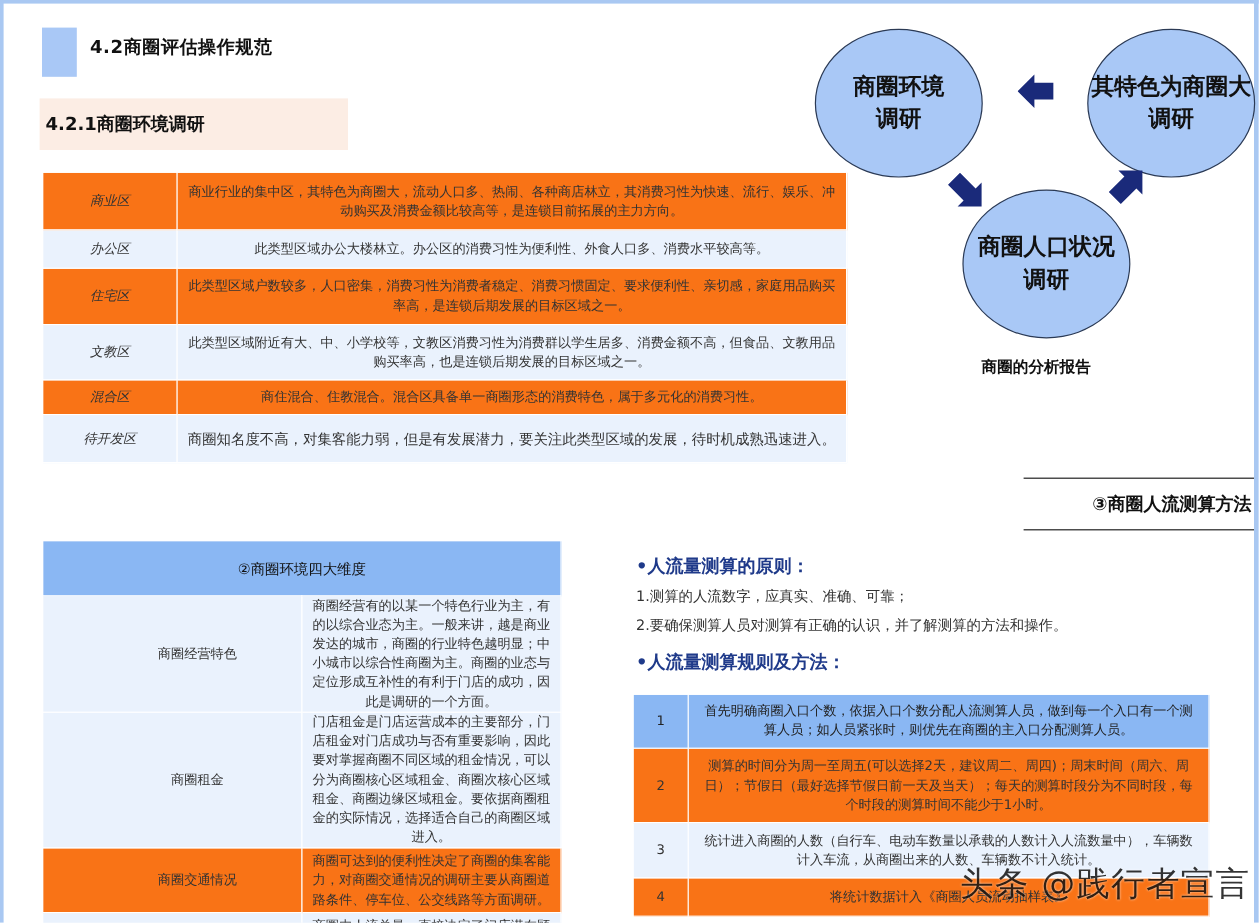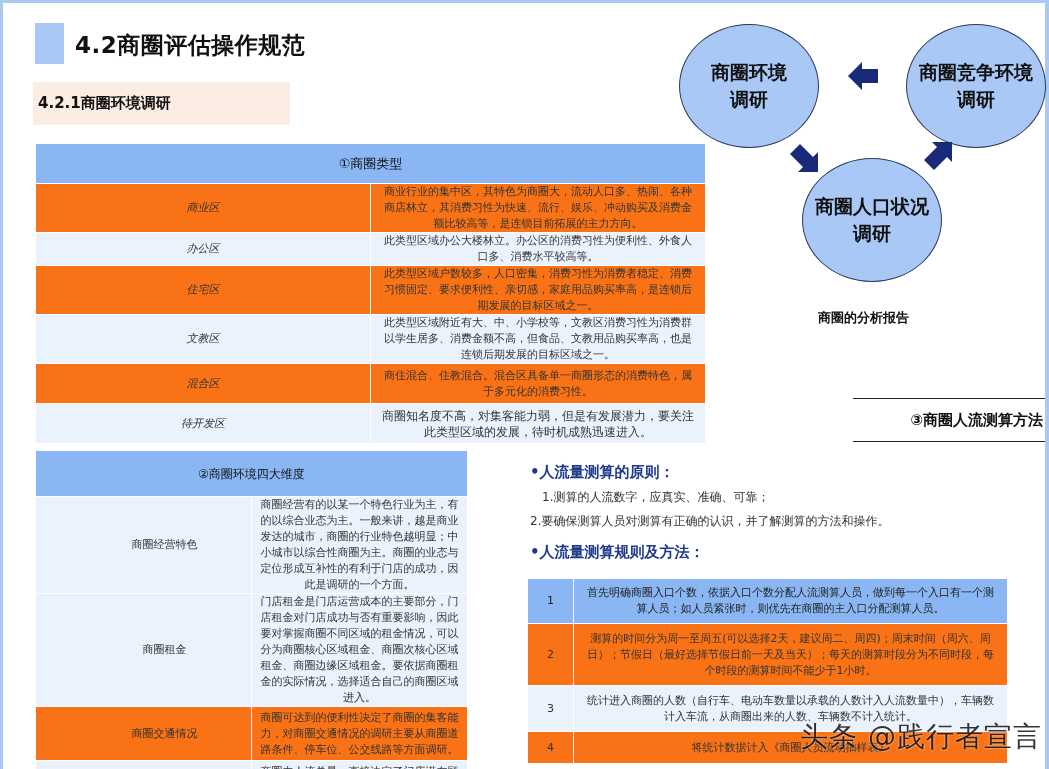--- a/index.html
+++ b/index.html
@@ -4,21 +4,21 @@
 <style>
   * { box-sizing: border-box; margin: 0; padding: 0; }
   html, body { width: 1049px; height: 769px; overflow: hidden; background: #ffffff; }
   body { font-family: "DejaVu Sans", "Liberation Sans", sans-serif; color: #222; position: relative; }
 
   .frame-top { position: absolute; left: 0; top: 0; width: 1049px; height: 3px; background: #a9c8f2; }
   .frame-left { position: absolute; left: 0; top: 0; width: 3px; height: 769px; background: #a9c8f2; }
   .frame-right { position: absolute; right: 0; top: 0; width: 4px; height: 769px; background: #a9c8f2; }
 
   .title-block { position: absolute; left: 35px; top: 23px; width: 29px; height: 41px; background: #a9c8f6; }
-  .page-title { position: absolute; left: 75px; top: 30px; font-size: 23px; font-weight: bold; color: #111; letter-spacing: 0.5px; }
+  .page-title { position: absolute; left: 75px; top: 30px; font-size: 15px; font-weight: bold; color: #111; letter-spacing: 0.5px; }
 
   .sub-band { position: absolute; left: 33px; top: 82px; width: 257px; height: 43px; background: #fcede4; }
   .sub-title { position: absolute; left: 38px; top: 94px; font-size: 15px; font-weight: bold; color: #111; }
 
   table { border-collapse: collapse; position: absolute; table-layout: fixed; }
   td, th { border: 1px solid #ffffff; text-align: center; vertical-align: middle; font-size: 11px; line-height: 16px; color: #333; }
   th { background: #8ab7f3; font-weight: normal; color: #111; }
   .row-a td { background: #f97316; }
   .row-b td { background: #eaf2fd; }
 
@@ -36,70 +36,67 @@
   #t3 td.k { width: 46px; }
   #t3 td.v { padding: 0 10px; font-size: 11px; line-height: 16px; }
   #t3 tr.first td { background: #8ab7f3; color: #222; }
 
   .circle { position: absolute; border-radius: 50%; background: #a9c8f6; border: 1px solid #2b3a55; display: flex; align-items: center; justify-content: center; text-align: center; font-weight: bold; font-size: 19px; line-height: 27px; color: #111; }
   #c1 { left: 679px; top: 24px; width: 140px; height: 124px; }
   #c2 { left: 906px; top: 24px; width: 140px; height: 124px; }
   #c3 { left: 802px; top: 158px; width: 140px; height: 124px; }
 
   .arrow { position: absolute; }
-  .diagram-caption { position: absolute; left: 818px; top: 297px; font-size: 13px; font-weight: bold; color: #111; margin-top: 12px; }
+  .diagram-caption { position: absolute; left: 818px; top: 297px; font-size: 13px; font-weight: bold; color: #111; }
 
   .s3-line-top { position: absolute; left: 853px; top: 398px; width: 192px; height: 1px; background: #222; }
   .s3-line-bot { position: absolute; left: 853px; top: 441px; width: 192px; height: 1px; background: #222; }
   .s3-title { position: absolute; right: 6px; top: 411px; font-size: 15px; font-weight: bold; color: #111; }
 
   .bullet-h { position: absolute; left: 530px; font-size: 15px; font-weight: bold; color: #1f3a8a; }
   #bh1 { top: 463px; }
   #bh2 { top: 543px; }
   .plain { position: absolute; left: 530px; font-size: 12px; color: #333; }
-  #p1 { top: 489px; margin-left: 12px; }
+  #p1 { top: 489px; }
   #p2 { top: 513px; }
 
   .watermark { position: absolute; left: 800px; top: 718px; font-size: 28px; color: #111; opacity: 0.85; letter-spacing: 1px; text-shadow: 0 0 2px #fff; }
 </style>
 </head>
 <body>
 
 <div class="frame-top"></div>
 <div class="frame-left"></div>
 <div class="frame-right"></div>
 
 <div class="title-block"></div>
 <div class="page-title">4.2商圈评估操作规范</div>
 
 <div class="sub-band"></div>
 <div class="sub-title">4.2.1商圈环境调研</div>
 
 <table id="t1">
   <tbody>
-      <tr>
-        <th colspan="2">①商圈类型</th>
-      </tr>
   <tr class="row-a" style="height:48px">
     <td class="k">商业区</td>
     <td class="v">商业行业的集中区，其特色为商圈大，流动人口多、热闹、各种商店林立，其消费习性为快速、流行、娱乐、冲动购买及消费金额比较高等，是连锁目前拓展的主力方向。</td>
   </tr>
   <tr class="row-b" style="height:32px">
     <td class="k">办公区</td>
     <td class="v">此类型区域办公大楼林立。办公区的消费习性为便利性、外食人口多、消费水平较高等。</td>
   </tr>
   <tr class="row-a" style="height:47px">
     <td class="k">住宅区</td>
     <td class="v">此类型区域户数较多，人口密集，消费习性为消费者稳定、消费习惯固定、要求便利性、亲切感，家庭用品购买率高，是连锁后期发展的目标区域之一。</td>
   </tr>
   <tr class="row-b" style="height:46px">
     <td class="k">文教区</td>
     <td class="v">此类型区域附近有大、中、小学校等，文教区消费习性为消费群以学生居多、消费金额不高，但食品、文教用品购买率高，也是连锁后期发展的目标区域之一。</td>
   </tr>
-  <tr class="row-a" style="height:40px">
+  <tr class="row-a" style="height:29px">
     <td class="k">混合区</td>
     <td class="v">商住混合、住教混合。混合区具备单一商圈形态的消费特色，属于多元化的消费习性。</td>
   </tr>
   <tr class="row-b" style="height:40px">
     <td class="k">待开发区</td>
     <td class="v" style="font-size:12px">商圈知名度不高，对集客能力弱，但是有发展潜力，要关注此类型区域的发展，待时机成熟迅速进入。</td>
   </tr>
 </tbody>
   </table>
 
@@ -124,21 +121,21 @@
     <td class="k">商圈人流情况</td>
     <td class="v">商圈内人流总量，直接决定了门店潜在顾客的数量，从而决定了门店的营业额、门店的成功与否。</td>
   </tr>
 </tbody>
   </table>
 
 <div class="circle" id="c1">
   <div><span>商圈环境</span><br><span>调研</span></div>
 </div>
 <div class="circle" id="c2">
-  <div><span>商圈竞争环境</span><br><span>调研</span></div>
+  <div><span>其特色为商圈大</span><br><span>调研</span></div>
 </div>
 <div class="circle" id="c3">
   <div><span>商圈人口状况</span><br><span>调研</span></div>
 </div>
 
 <svg class="arrow" style="left:848px; top:60px;" width="30" height="32" viewBox="0 0 30 32">
   <polygon points="0,16 14,2 14,9 30,9 30,23 14,23 14,30" fill="#1a2a7a"></polygon>
 </svg>
 <svg class="arrow" style="left:788px; top:142px;" width="32" height="32" viewBox="0 0 32 32">
   <polygon points="30,30 10,30 15,25 2,12 12,2 25,15 30,10" fill="#1a2a7a"></polygon>

